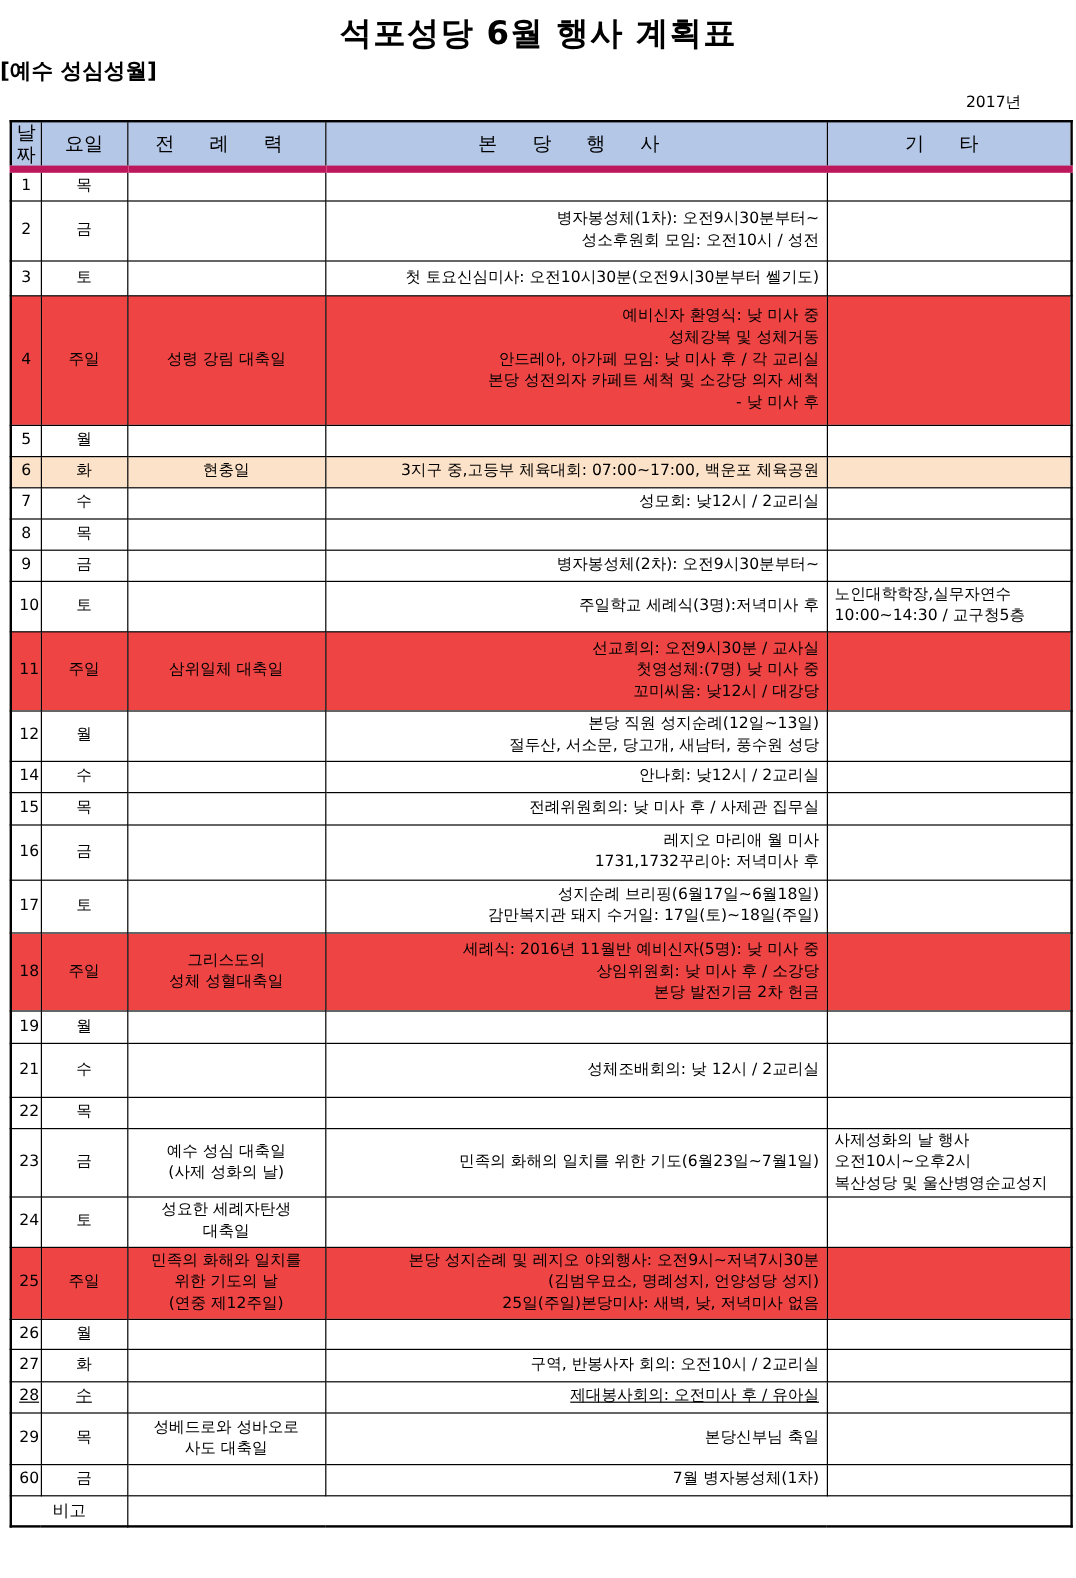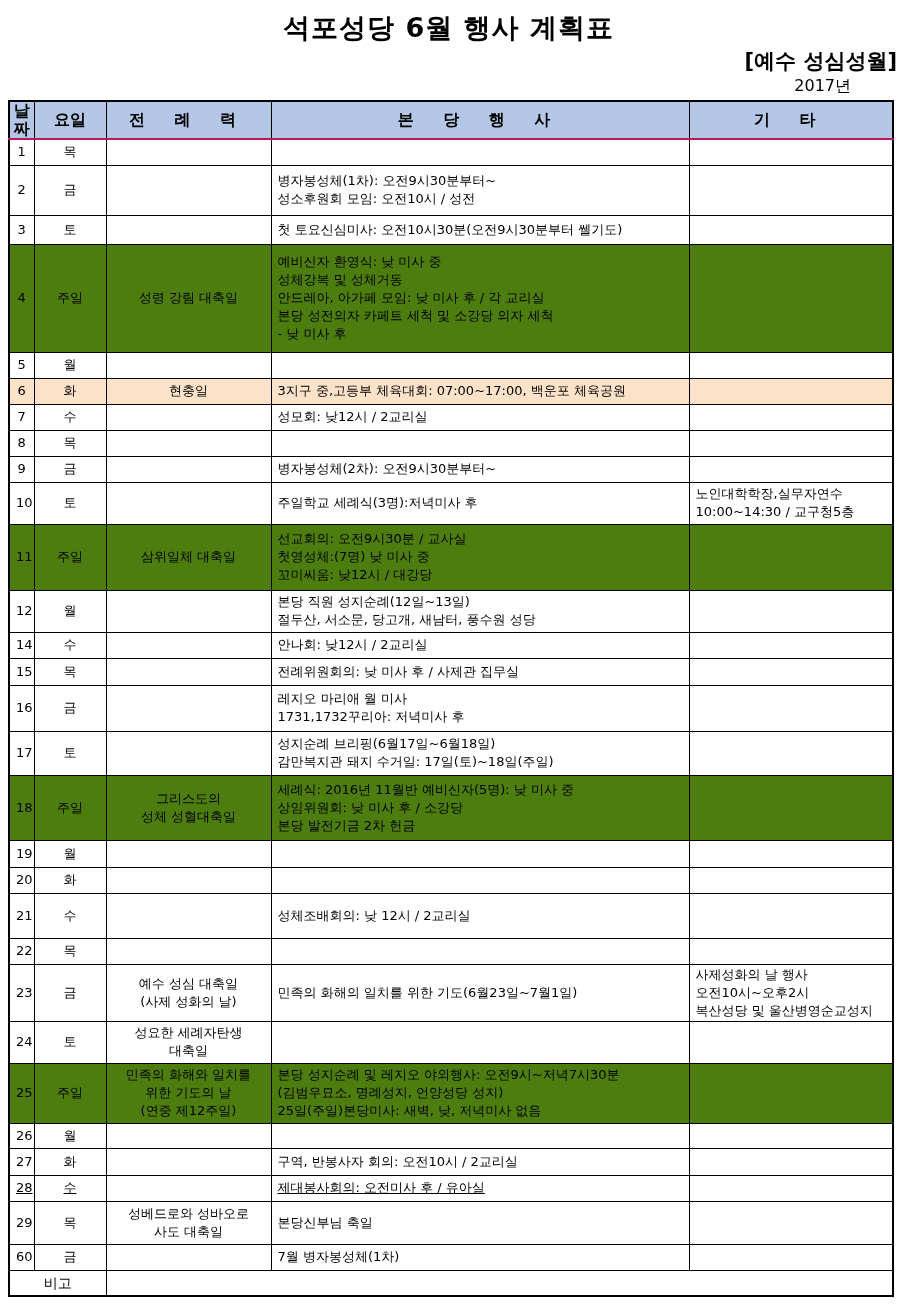--- a/index.html
+++ b/index.html
@@ -1,28 +1,28 @@
 <!DOCTYPE html>
 <html><head>
   <meta charset="utf-8">
   <style>
     html, body { margin: 0; padding: 0; background: #ffffff; }
     body { width: 897px; height: 1315px; position: relative; font-family: "DejaVu Sans", "Liberation Sans", sans-serif; color: #000; overflow: hidden; }
     .title { position: absolute; left: 0; width: 897px; top: 10px; text-align: center; font-size: 27px; font-weight: bold; letter-spacing: 1px; }
-    .subtitle { position: absolute; left: 0; width: 897px; top: 47px; text-align: right; font-size: 21px; font-weight: bold; }
-    .year { position: absolute; right: 46px; top: 76px; font-size: 16px; }
+    .subtitle { position: absolute; left: 0; width: 897px; top: 47px; text-align: left; font-size: 18px; font-weight: bold; }
+    .year { position: absolute; right: 46px; top: 76px; font-size: 13px; }
     table.sched { position: absolute; left: 8px; top: 100px; width: 884px; border-collapse: collapse; table-layout: fixed; border: 2px solid #000; }
     table.sched td, table.sched th { border: 1px solid #000; padding: 0 6px; font-size: 13px; line-height: 18px; vertical-align: middle; overflow: hidden; }
-    table.sched th { background: #b4c7e7; font-size: 16px; font-weight: bold; height: 26px; text-align: center; letter-spacing: 12px; border-bottom: 2px solid #be185d; }
+    table.sched th { background: #b4c7e7; font-size: 16px; font-weight: normal; height: 26px; text-align: center; letter-spacing: 12px; border-bottom: 6px solid #be185d; }
     table.sched th.tight { letter-spacing: 0; padding: 0 2px; }
     td.c { text-align: center; padding: 0 2px; }
     td.liturgy { text-align: center; white-space: pre-line; line-height: 17px; }
-    td.events { white-space: pre-line; text-align: left; line-height: 20px; }
+    td.events { white-space: pre-line; text-align: right; line-height: 20px; }
     td.other { white-space: pre-line; text-align: left; line-height: 16px; padding-left: 8px; }
-    tr.sunday td { background: #4d7c0f; }
+    tr.sunday td { background: #ef4444; }
     tr.holiday td { background: #fce2c8; }
     tr.note td { font-size: 14px; }
   </style>
 </head>
 <body>
 
 <div class="title">석포성당  6월 행사 계획표</div>
 <div class="subtitle">[예수 성심성월]</div>
 <div class="year">2017년</div>
 
@@ -177,27 +177,20 @@
 본당 발전기금 2차 헌금</td>
         <td class="other"></td>
       </tr>
       <tr style="height: 27px;">
         <td class="c">19</td>
         <td class="c">월</td>
         <td class="liturgy"></td>
         <td class="events"></td>
         <td class="other"></td>
       </tr>
-      <tr style="height: 26px;">
-        <td class="c">20</td>
-        <td class="c">화</td>
-        <td class="liturgy"></td>
-        <td class="events"></td>
-        <td class="other"></td>
-      </tr>
       <tr style="height: 45px;">
         <td class="c">21</td>
         <td class="c">수</td>
         <td class="liturgy"></td>
         <td class="events">성체조배회의: 낮 12시 / 2교리실</td>
         <td class="other"></td>
       </tr>
       <tr style="height: 26px;">
         <td class="c">22</td>
         <td class="c">목</td>

